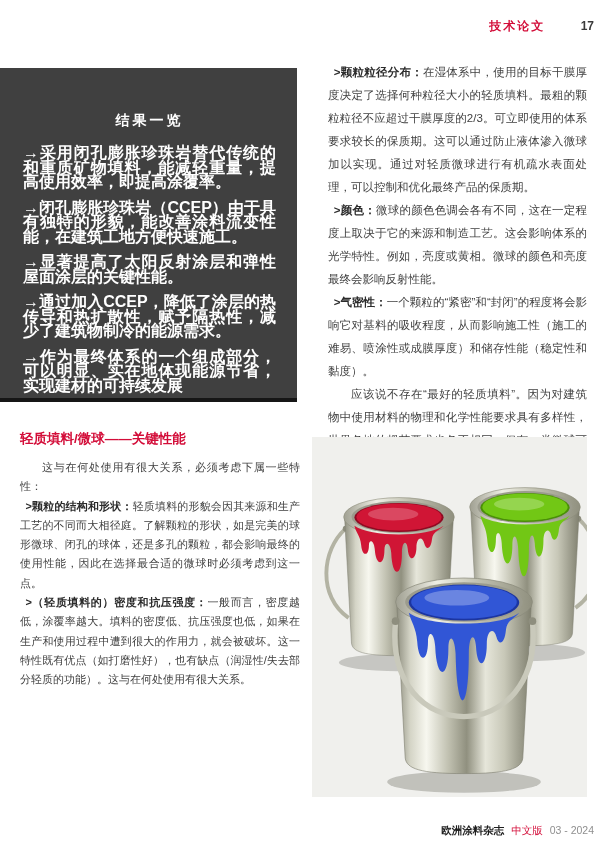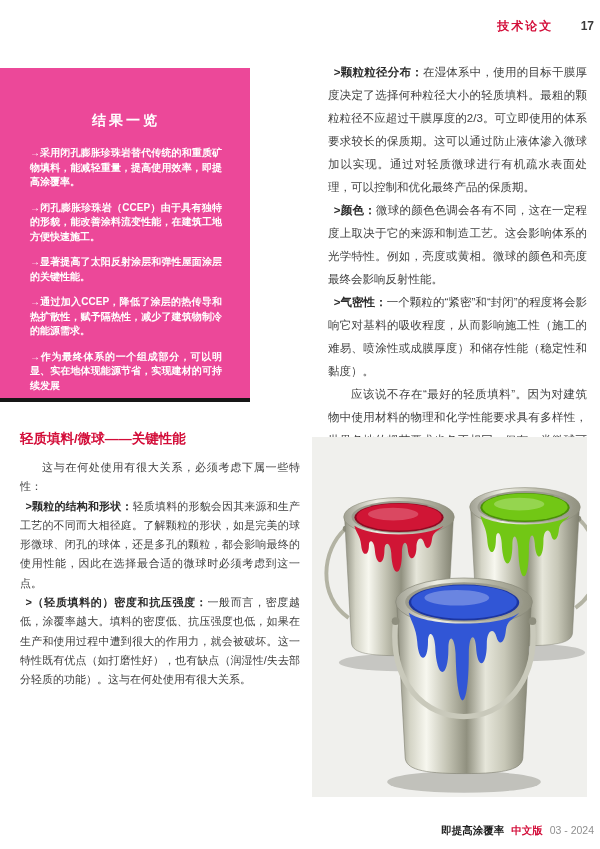--- a/index.html
+++ b/index.html
@@ -3,30 +3,30 @@
 <meta charset="utf-8">
 <style>
   html,body { margin:0; padding:0; }
   body {
     width:600px; height:849px; position:relative; background:#ffffff;
     font-family:"Liberation Sans","DejaVu Sans",sans-serif; color:#3a3a3a;
     overflow:hidden;
   }
   .header { position:absolute; top:18px; right:6px; font-size:12px; }
   .header .label { color:#d30d39; font-weight:bold; letter-spacing:2px; }
-  .header .pagenum { color:#3a3a3a; font-weight:bold; margin-left:24px; }
+  .header .pagenum { color:#3a3a3a; font-weight:bold; margin-left:32px; }
 
   .results-box {
-    position:absolute; left:0; top:68px; width:250px; height:334px;
-    background:#ec4899; border-bottom:4px solid #161616; box-sizing:border-box;
+    position:absolute; left:0; top:68px; width:297px; height:334px;
+    background:#404040; border-bottom:4px solid #161616; box-sizing:border-box;
     padding:44px 20px 0 22px;
   }
   .results-box h2 { margin:0 0 16px; text-align:center; color:#ffffff;
     font-size:14px; letter-spacing:3px; font-weight:bold; }
-  .results-box p { margin:0 8px 11px; color:#ffffff; font-size:10px;
+  .results-box p { margin:0 1px 11px; color:#ffffff; font-size:16px;
     line-height:14.5px; text-align:justify; font-weight:bold; }
 
   .right-col { position:absolute; left:328px; top:61px; width:259px;
     font-size:11.5px; line-height:23px; text-align:justify; color:#3f3f3f; }
   .right-col p { margin:0; }
   .lead { font-weight:bold; color:#2b2b2b; }
   .indent { text-indent:2em; }
   .small-indent { text-indent:0.5em; }
   .end-icon { float:right; width:11px; height:11px; background:#121212;
     border-radius:50%; color:#fff; font-size:7px; line-height:11px;
@@ -39,21 +39,21 @@
     font-size:11px; line-height:19.3px; text-align:justify; color:#3f3f3f; }
   .left-col p { margin:0; }
   .b { font-weight:bold; color:#2b2b2b; }
 
   .image-panel { position:absolute; left:312px; top:437px; width:275px;
     height:360px; background:#f0f0ed; }
   .image-panel svg { display:block; }
 
   .footer { position:absolute; top:824px; right:6px; font-size:10.5px; }
   .footer .mag { font-weight:bold; color:#1d1d1d; }
-  .footer .edition { font-weight:bold; color:#d30d39; margin-left:4px; }
+  .footer .edition { font-weight:normal; color:#d30d39; margin-left:4px; }
   .footer .issue { color:#8f8f8f; margin-left:4px; }
 </style>
 </head>
 <body>
 
 <div class="header">
   <span class="label">技术论文</span>
   <span class="pagenum">17</span>
 </div>
 
@@ -140,16 +140,16 @@
       <ellipse cx="0" cy="0" rx="49" ry="16.5" fill="#9b9b8d"></ellipse>
       <ellipse cx="0" cy="0.5" rx="46" ry="15" fill="#1c35a0"></ellipse>
       <ellipse cx="0" cy="0" rx="44" ry="14" fill="#3156d6"></ellipse>
       <ellipse cx="-6" cy="-3.5" rx="27" ry="6.5" fill="#ffffff" opacity="0.28"></ellipse>
       <path transform="translate(0,7)" d="M -46 2 C -44 10 -40 14 -39 26 C -38 44 -30 44 -30 26 C -30 17 -25 17 -24 30 C -23 58 -13 58 -13 32 C -13 20 -8 20 -7 36 C -6 88 4 88 4 36 C 4 20 9 18 10 30 C 11 50 19 48 19 28 C 19 16 25 14 27 22 C 29 30 34 28 35 16 C 36 8 41 8 46 2 C 30 14 -30 14 -46 2 Z" fill="#3156d6"></path>
     </g>
   </svg>
 </div>
 
 <div class="footer">
-  <span class="mag">即提高涂覆率</span>
+  <span class="mag">欧洲涂料杂志</span>
   <span class="edition">中文版</span>
   <span class="issue">03 - 2024</span>
 </div>
 
 </body></html>

